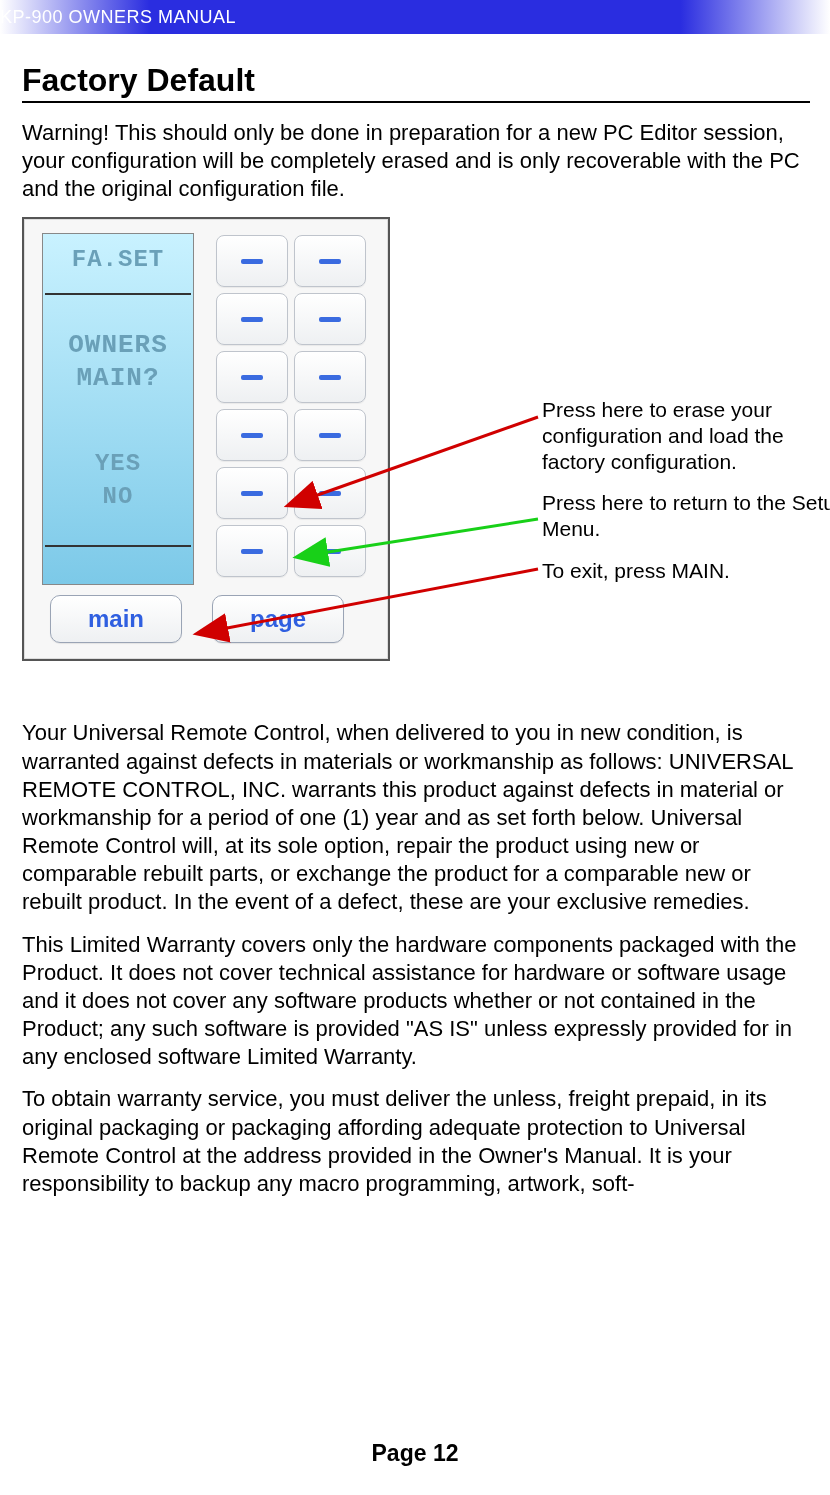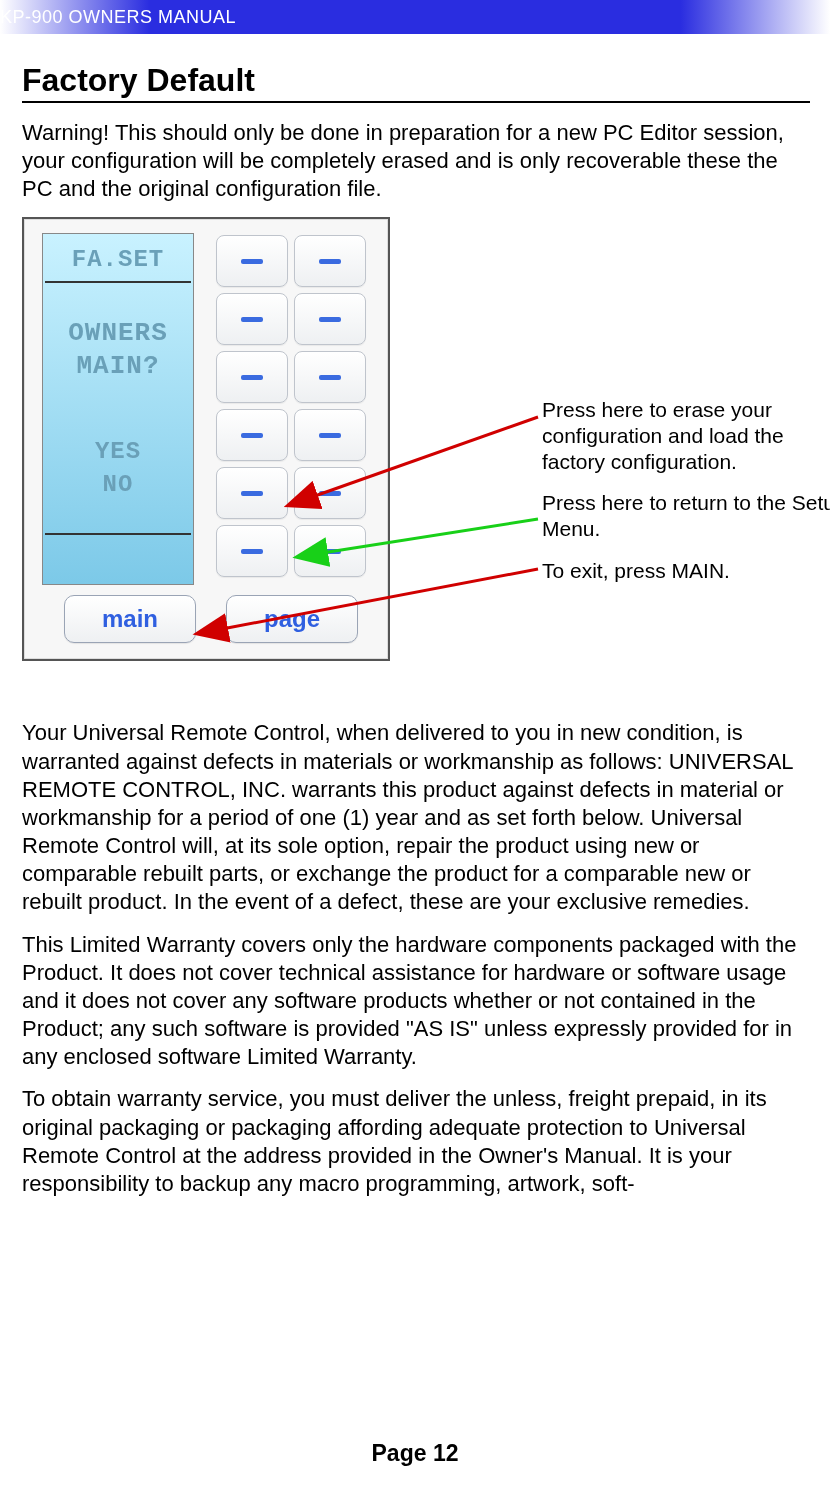--- a/index.html
+++ b/index.html
@@ -68,21 +68,21 @@
     font-family: "Courier New", monospace;
     font-weight: bold;
     color: #5a8aa0;
     text-align: center;
     overflow: hidden;
   }
   .lcd-line { border-top: 2px solid #333; margin: 0 2px; }
   .lcd .title-row {
     font-size: 24px;
     letter-spacing: 1px;
-    padding: 12px 0 8px;
+    padding: 12px 0 20px;
     color: #6aa0b8;
   }
   .lcd .mid-block {
     padding-top: 34px;
     padding-bottom: 28px;
   }
   .lcd .mid-block div { font-size: 26px; letter-spacing: 1px; line-height: 1.25; color:#6aa0b8;}
   .lcd .opt-block { padding-top: 26px; padding-bottom: 32px;}
   .lcd .opt-block div { font-size: 24px; letter-spacing: 1px; line-height: 1.35; color:#6aa0b8;}
   .side-btns {
@@ -99,21 +99,21 @@
     border: 1px solid #bfc4cc;
     border-radius: 8px;
     display:flex; align-items:center; justify-content:center;
     box-shadow: inset 0 1px 1px #fff, 0 1px 1px rgba(0,0,0,.06);
   }
   .dash {
     width: 22px; height: 5px; background:#3a6be0; border-radius:2px;
   }
   .bot-btns {
     position:absolute;
-    left: 40px; bottom: 16px;
+    left: 26px; bottom: 16px;
     display:flex; gap: 30px;
   }
   .bot-btn {
     width: 132px; height: 48px;
     background: linear-gradient(to bottom,#fff,#eef0f2);
     border: 1px solid #9aa4b5;
     border-radius: 10px;
     display:flex; align-items:center; justify-content:center;
     color:#2f5fe0; font-size: 24px; font-weight:600;
     font-family: Arial, sans-serif;
@@ -149,21 +149,21 @@
 </head>
 <body>
 
 <div class="header-bar">
   <span class="header-title">KP-900 OWNERS MANUAL</span>
 </div>
 
 <div class="content">
 
   <h1 class="section-heading">Factory Default</h1>
-  <p class="body-text">Warning! This should only be done in preparation for a new PC Editor session, your configuration will be completely erased and is only recoverable these the PC and the original configuration file.</p>
+  <p class="body-text">Warning! This should only be done in preparation for a new PC Editor session, your configuration will be completely erased and is only recoverable with the PC and the original configuration file.</p>
 
   <div class="figure-block" style="height:460px;">
     <div class="device">
       <div class="lcd">
         <div class="title-row">FA.SET</div>
         <div class="lcd-line"></div>
         <div class="mid-block">
           <div>OWNERS</div>
           <div>MAIN?</div>
         </div>

